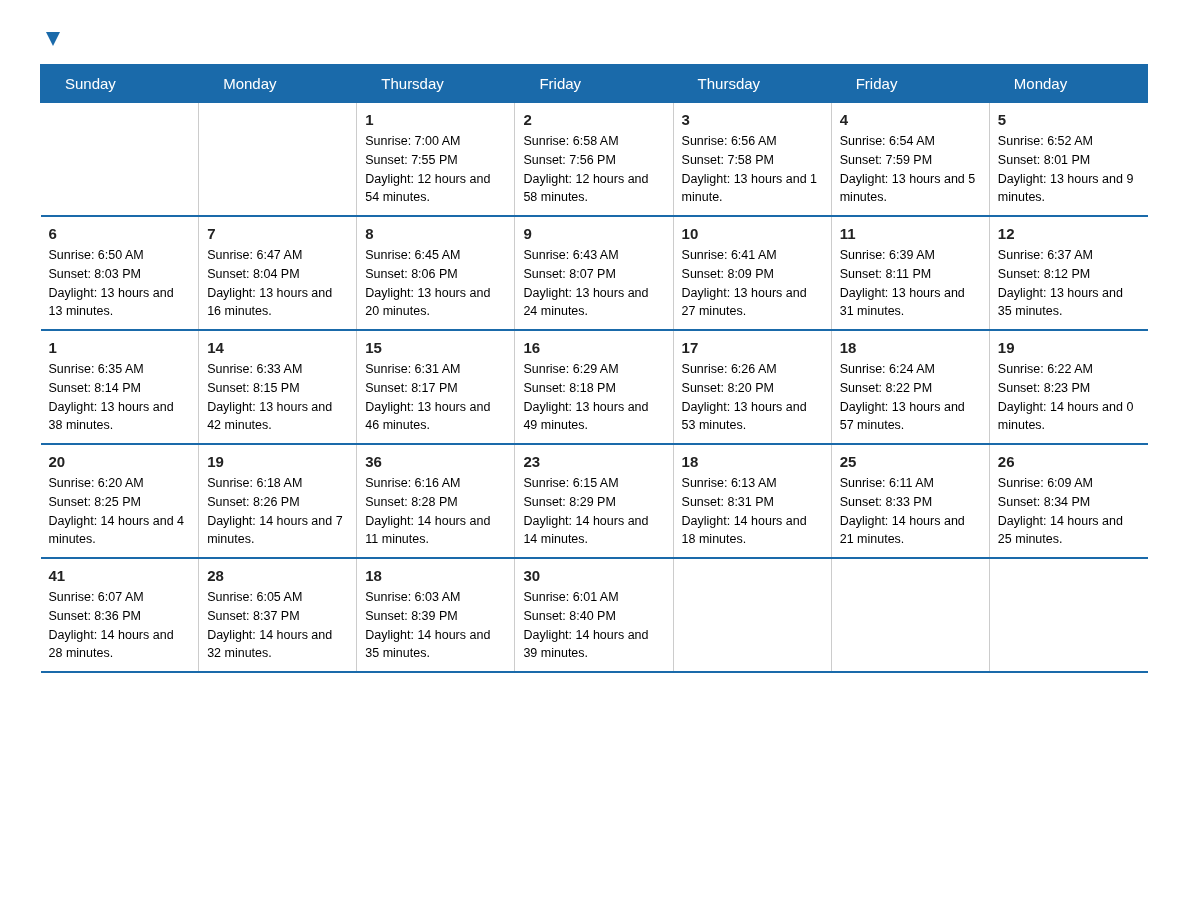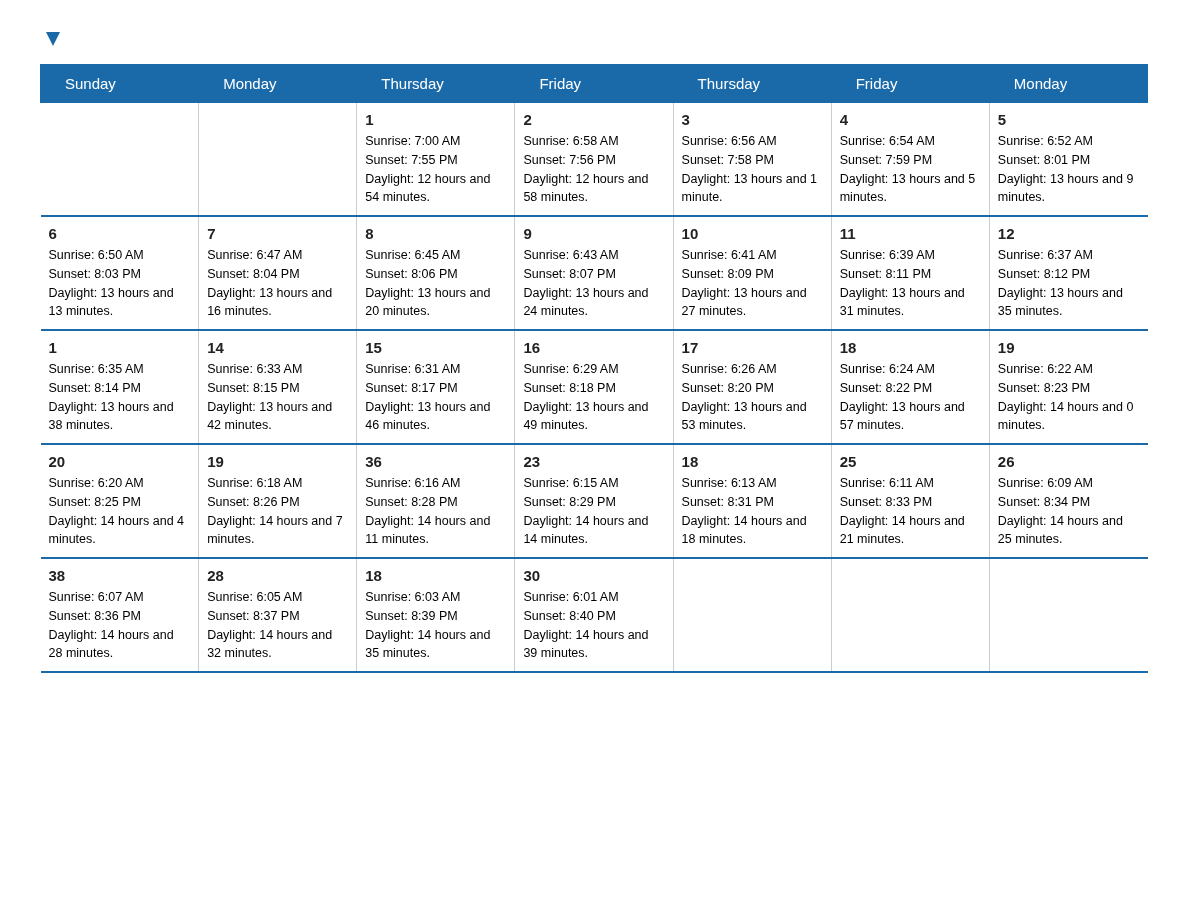--- a/index.html
+++ b/index.html
@@ -233,21 +233,21 @@
           <div class="day-number">25</div>
         <div class="day-info">Sunrise: 6:11 AM<br>Sunset: 8:33 PM<br>Daylight: 14 hours and 21 minutes.</div>
         </td>
         <td>
           <div class="day-number">26</div>
         <div class="day-info">Sunrise: 6:09 AM<br>Sunset: 8:34 PM<br>Daylight: 14 hours and 25 minutes.</div>
         </td>
       </tr>
       <tr>
         <td>
-          <div class="day-number">38</div>
+          <div class="day-number">41</div>
         <div class="day-info">Sunrise: 6:07 AM<br>Sunset: 8:36 PM<br>Daylight: 14 hours and 28 minutes.</div>
         </td>
         <td>
           <div class="day-number">28</div>
         <div class="day-info">Sunrise: 6:05 AM<br>Sunset: 8:37 PM<br>Daylight: 14 hours and 32 minutes.</div>
         </td>
         <td>
           <div class="day-number">18</div>
         <div class="day-info">Sunrise: 6:03 AM<br>Sunset: 8:39 PM<br>Daylight: 14 hours and 35 minutes.</div>
         </td>

